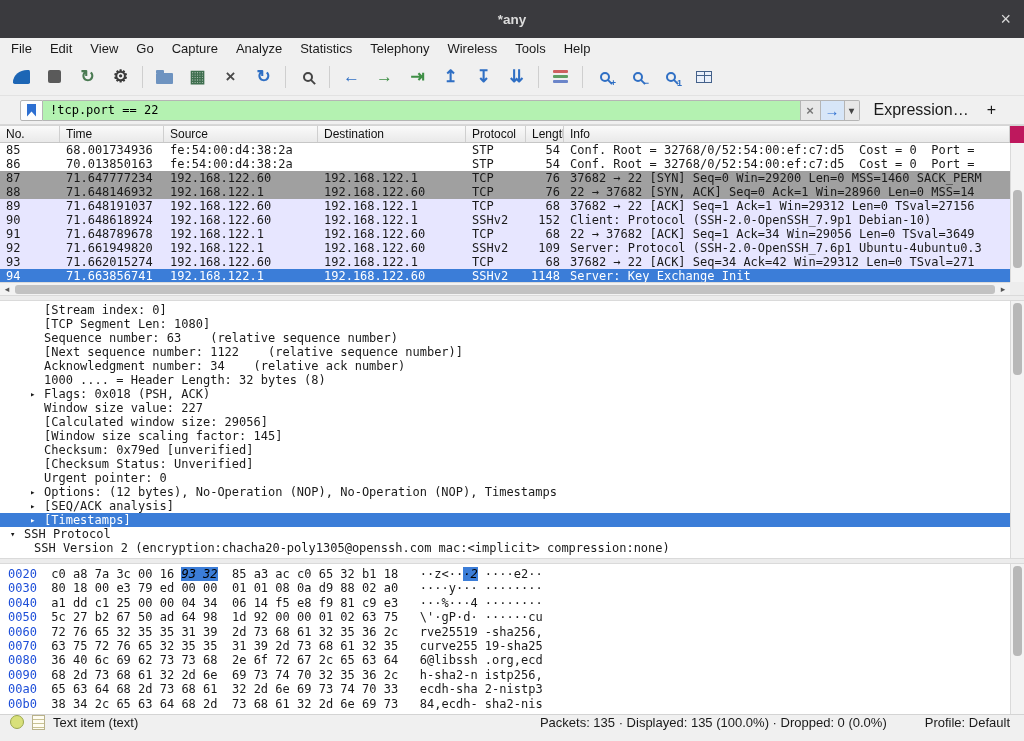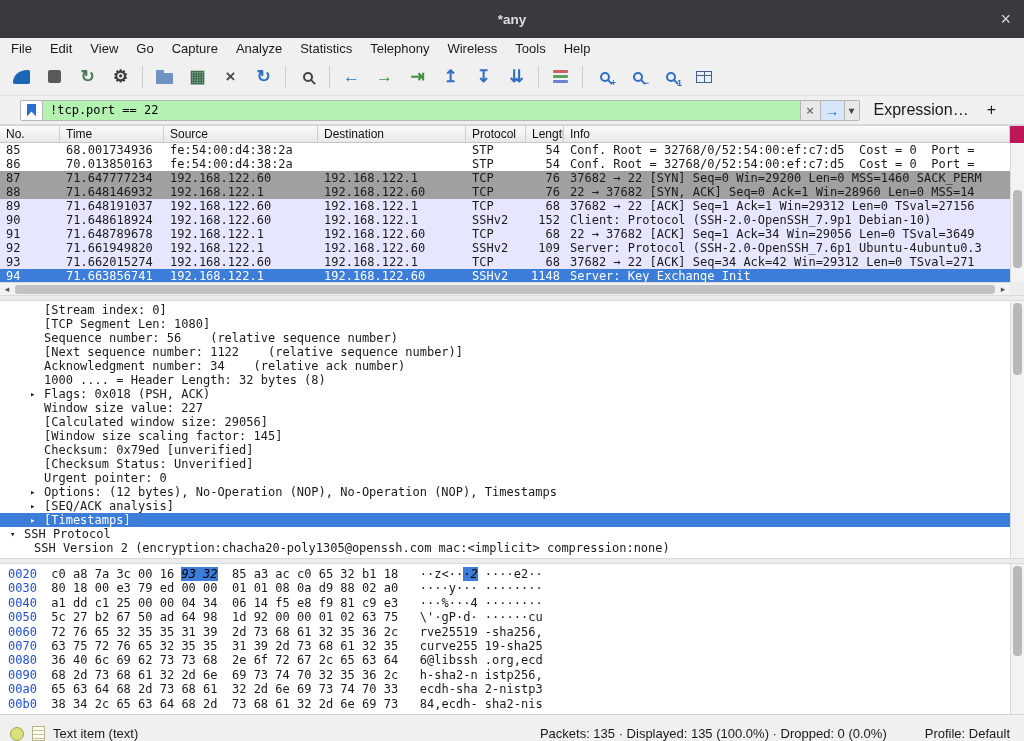--- a/index.html
+++ b/index.html
@@ -115,21 +115,21 @@
   
   .hexpane{position:relative;height:150px;background:#fff;overflow:hidden;flex-shrink:0;
            font-family:"DejaVu Sans Mono",monospace;font-size:12px;}
   .x-inner{position:absolute;top:3px;left:0;right:14px;bottom:0;overflow:hidden;}
   .x-line{height:14.4px;line-height:14.4px;white-space:pre;padding-left:8px;}
   .x-off{color:#1d4ed8;}
   .x-sel{background:var(--accent);color:#000000;font-style:italic;}
 
   
   .statusbar{height:27px;background:var(--chrome);border-top:1px solid #d4d4d4;flex-shrink:0;
-             display:flex;align-items:flex-end;padding:0 10px;font-size:13px;gap:8px;}
+             display:flex;align-items:flex-start;padding:0 10px;font-size:13px;gap:8px;}
   .expert-dot{width:14px;height:14px;border-radius:50%;background:#d8e07a;border:1px solid #9aa74e;flex-shrink:0;}
   .note-icon{width:13px;height:15px;background:#fffdf2;border:1px solid #b9b28a;flex-shrink:0;
              background-image:linear-gradient(#0000 3px,#c9c293 3px,#c9c293 4px,#0000 4px,#0000 7px,#c9c293 7px,#c9c293 8px,#0000 8px,#0000 11px,#c9c293 11px,#c9c293 12px,#0000 12px);}
   .sb-spacer{flex:1;}
   .sb-profile{margin-left:30px;padding-right:4px;}
 </style>
 </head>
 <body>
 
 <div class="window">
@@ -354,21 +354,21 @@
     </div>
     <div class="pl-corner"></div>
   </div>
 
   <div class="splitter"></div>
 
   <div class="details">
     <div class="d-inner" id="details">
         <div class="d-line" style="padding-left: 28px;"><span class="d-arrow"></span><span>[Stream index: 0]</span></div>
         <div class="d-line" style="padding-left: 28px;"><span class="d-arrow"></span><span>[TCP Segment Len: 1080]</span></div>
-        <div class="d-line" style="padding-left: 28px;"><span class="d-arrow"></span><span>Sequence number: 56    (relative sequence number)</span></div>
+        <div class="d-line" style="padding-left: 28px;"><span class="d-arrow"></span><span>Sequence number: 63    (relative sequence number)</span></div>
         <div class="d-line" style="padding-left: 28px;"><span class="d-arrow"></span><span>[Next sequence number: 1122    (relative sequence number)]</span></div>
         <div class="d-line" style="padding-left: 28px;"><span class="d-arrow"></span><span>Acknowledgment number: 34    (relative ack number)</span></div>
         <div class="d-line" style="padding-left: 28px;"><span class="d-arrow"></span><span>1000 .... = Header Length: 32 bytes (8)</span></div>
         <div class="d-line" style="padding-left: 28px;"><span class="d-arrow">▸</span><span>Flags: 0x018 (PSH, ACK)</span></div>
         <div class="d-line" style="padding-left: 28px;"><span class="d-arrow"></span><span>Window size value: 227</span></div>
         <div class="d-line" style="padding-left: 28px;"><span class="d-arrow"></span><span>[Calculated window size: 29056]</span></div>
         <div class="d-line" style="padding-left: 28px;"><span class="d-arrow"></span><span>[Window size scaling factor: 145]</span></div>
         <div class="d-line" style="padding-left: 28px;"><span class="d-arrow"></span><span>Checksum: 0x79ed [unverified]</span></div>
         <div class="d-line" style="padding-left: 28px;"><span class="d-arrow"></span><span>[Checksum Status: Unverified]</span></div>
         <div class="d-line" style="padding-left: 28px;"><span class="d-arrow"></span><span>Urgent pointer: 0</span></div>

